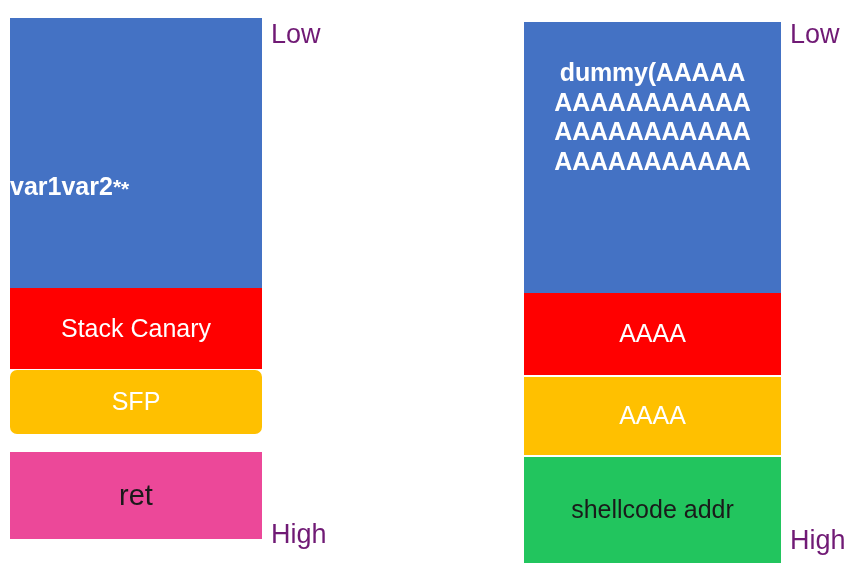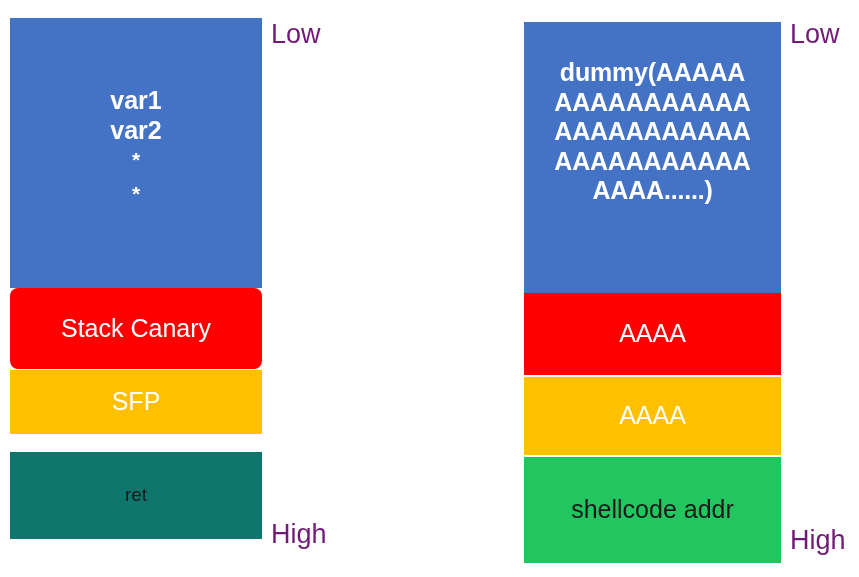--- a/index.html
+++ b/index.html
@@ -41,49 +41,48 @@
 
   
   #stack-left { left: 10px; top: 18px; width: 252px; height: 541px; }
 
   #left-seg-locals {
     top: 0px; width: 252px; height: 270px;
     background: #4472C4;
     color: #FFFFFF;
     font-weight: bold;
     font-size: 25px;
-    flex-direction: column;
     justify-content: flex-start;
     padding-top: 68px;
   }
   #left-seg-locals .vline { display: block; }
   #left-seg-locals .star {
     font-size: 21px;
     line-height: 1.45;
   }
   #left-seg-locals .star.s2 { margin-top: 4px; }
 
   #left-seg-canary {
     top: 270px; width: 252px; height: 81px;
     background: #FF0000;
     color: #FFFFFF;
     font-size: 25px;
-    border-radius: 8px;
   }
   #left-seg-sfp {
     top: 352px; width: 252px; height: 64px;
     background: #FFC000;
     color: #FFFFFF;
     font-size: 25px;
+    border-radius: 7px;
   }
   #left-seg-ret {
     top: 434px; width: 252px; height: 87px;
-    background: #0f766e;
+    background: #ec4899;
     color: #1A1A1A;
-    font-size: 19px;
+    font-size: 29px;
   }
 
   
   #stack-right { left: 524px; top: 22px; width: 257px; height: 541px; }
 
   #right-seg-buffer {
     top: 0px; width: 257px; height: 271px;
     background: #4472C4;
     color: #FFFFFF;
     font-weight: bold;
@@ -159,21 +158,20 @@
   <div class="addr-label" id="label-left-low">Low</div>
   <div class="addr-label" id="label-left-high">High</div>
 
   <div class="stack" id="stack-right">
 
     <div class="seg" id="right-seg-buffer">
       <span class="bline">dummy(AAAAA</span>
       <span class="bline">AAAAAAAAAAA</span>
       <span class="bline">AAAAAAAAAAA</span>
       <span class="bline">AAAAAAAAAAA</span>
-      <span class="bline">AAAA......)</span>
     </div>
 
     <div class="seg" id="right-seg-canary">
       <span>AAAA</span>
     </div>
 
     <div class="seg" id="right-seg-sfp">
       <span>AAAA</span>
     </div>
 

